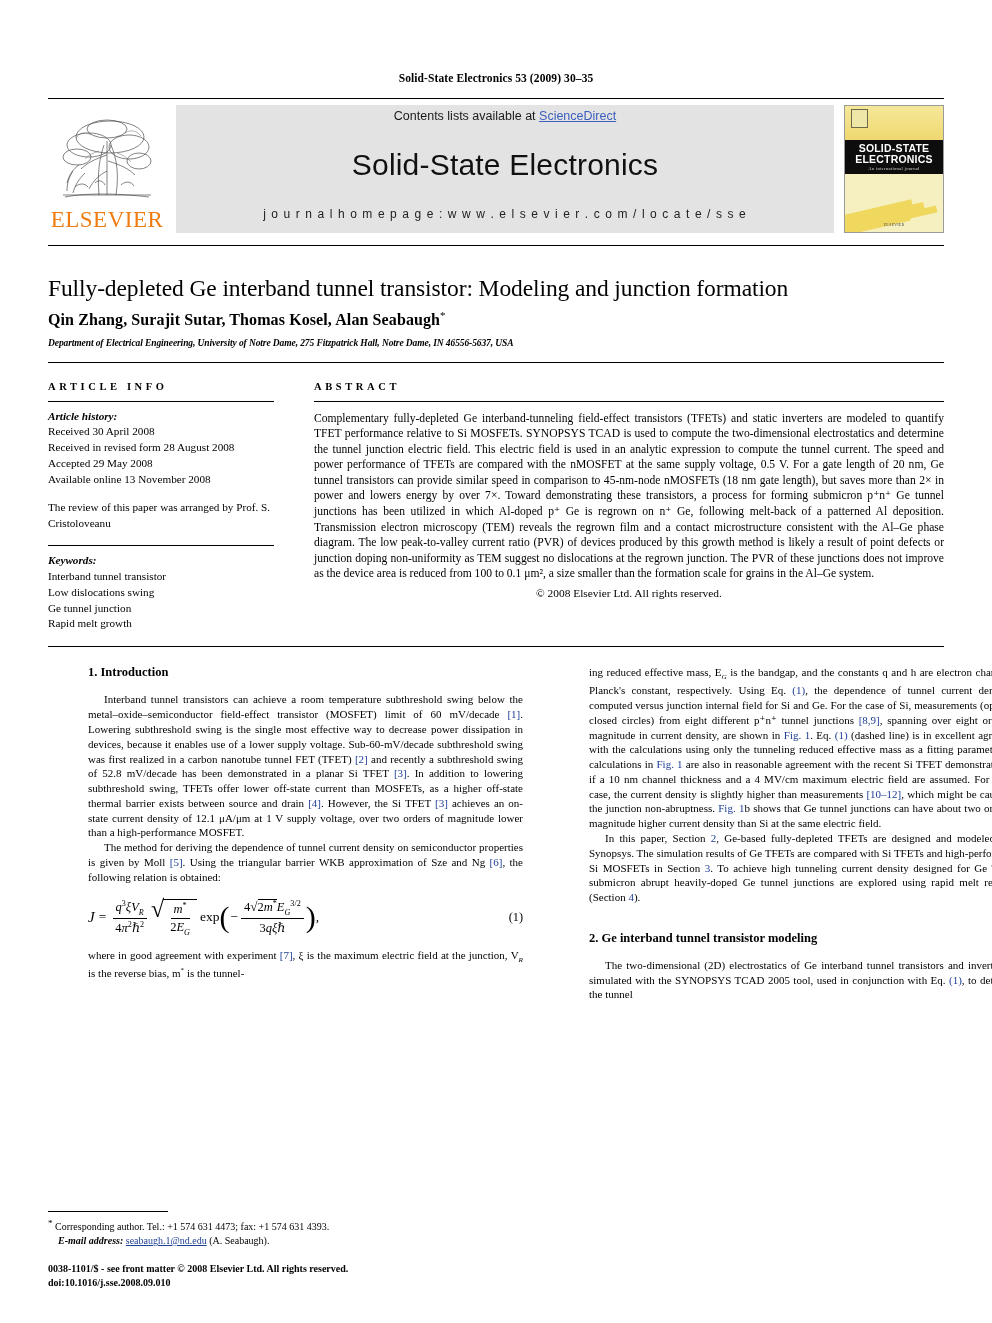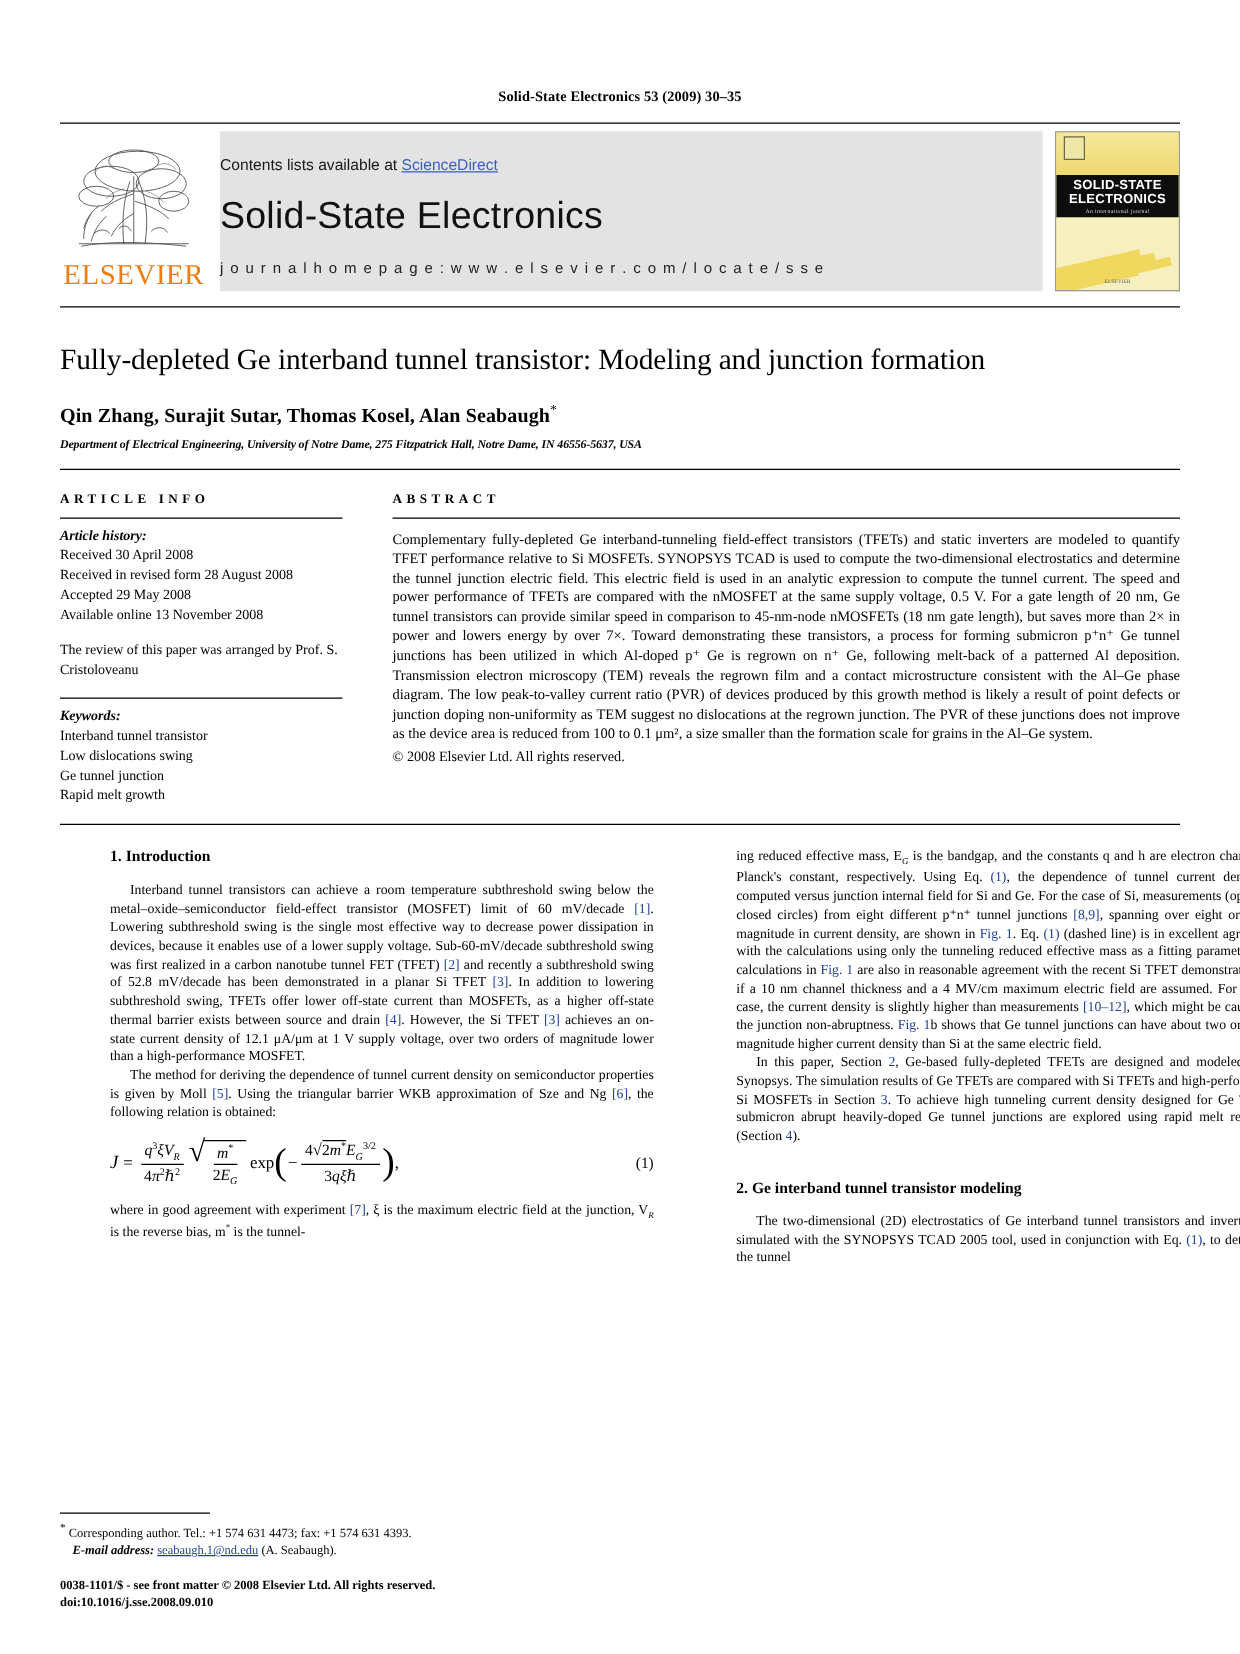--- a/index.html
+++ b/index.html
@@ -60,23 +60,23 @@
     letter-spacing: 0.5px;
     color: #ef7c10;
     line-height: 1;
     margin-top: 1px;
   }
   .journal-band {
     flex: 1 1 auto;
     background: #e3e3e3;
     display: flex;
     flex-direction: column;
-    align-items: flex-start;
+    align-items: center;
     justify-content: space-between;
-    padding: 20px 0 12px 0;
+    padding: 4px 0 12px 0;
     margin: 0 10px;
   }
   .contents-line {
     font-family: "Liberation Sans", sans-serif;
     font-size: 12.5px;
     color: #1a1a1a;
   }
   .contents-line .sd-link { color: #3b5fbe; }
   .journal-title {
     font-family: "Liberation Sans", sans-serif;
@@ -135,21 +135,21 @@
   .art-title {
     font-size: 23.5px;
     margin: 28px 0 0 0;
     line-height: 1.2;
     font-weight: normal;
     letter-spacing: -.1px;
   }
   .authors {
     font-size: 16px;
     font-weight: bold;
-    margin-top: 20px;
+    margin-top: 7px;
     letter-spacing: .1px;
   }
   .authors .corr-star { font-size: 11px; vertical-align: super; font-weight: normal;}
   .affil {
     font-size: 9.5px;
     font-style: italic;
     font-weight: bold;
     margin-top: 8px;
     letter-spacing: -.1px;
   }
@@ -174,21 +174,21 @@
   .info-body .lbl { font-style: italic; font-weight: bold; }
   .info-gap { height: 12px; }
   .info-rule2 { border-top: 1px solid #000; margin: 13px 0 7px 0; }
   .abstract-body {
     font-size: 11.6px;
     line-height: 1.345;
     text-align: justify;
     margin-top: 9px;
   }
   .copyright {
-    text-align: left;
+    text-align: center;
     font-size: 11.4px;
     margin-top: 5px;
   }
   .rule-after-abstract { border-top: 1.6px solid #000; margin-top: 14px; }
 
   
   .body-cols {
     display: flex;
     gap: 26px;
     margin-top: 18px;

